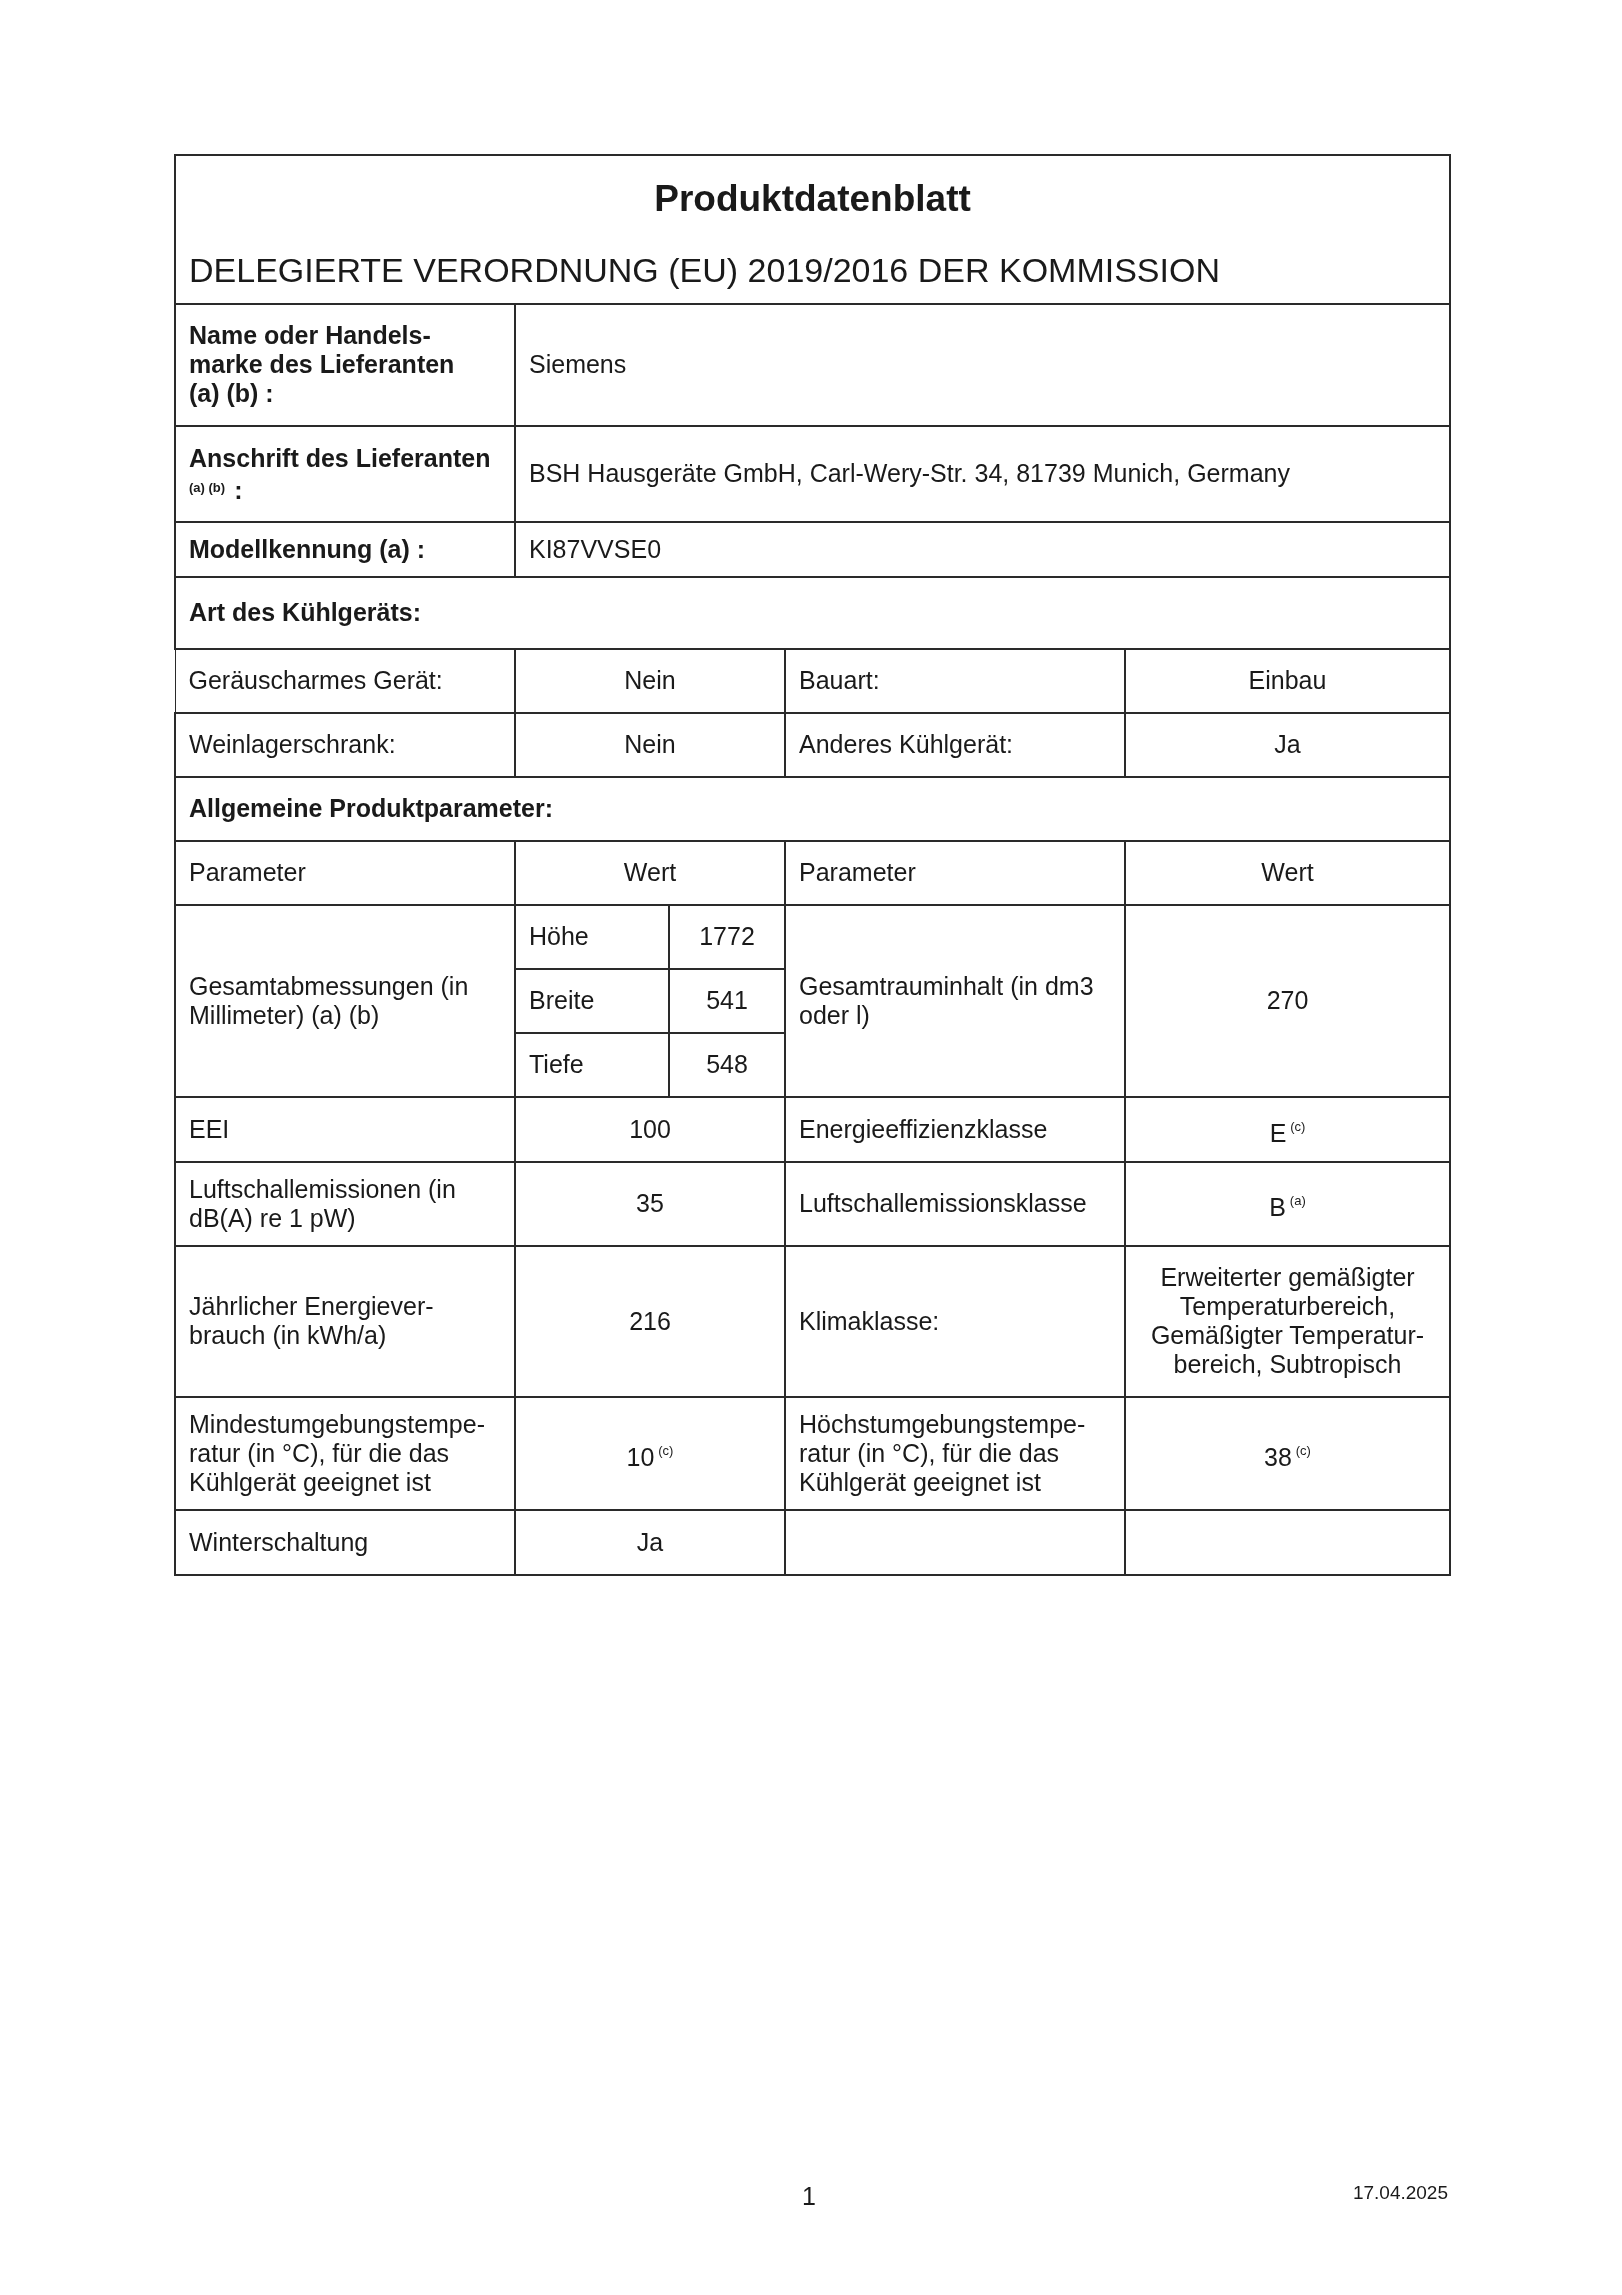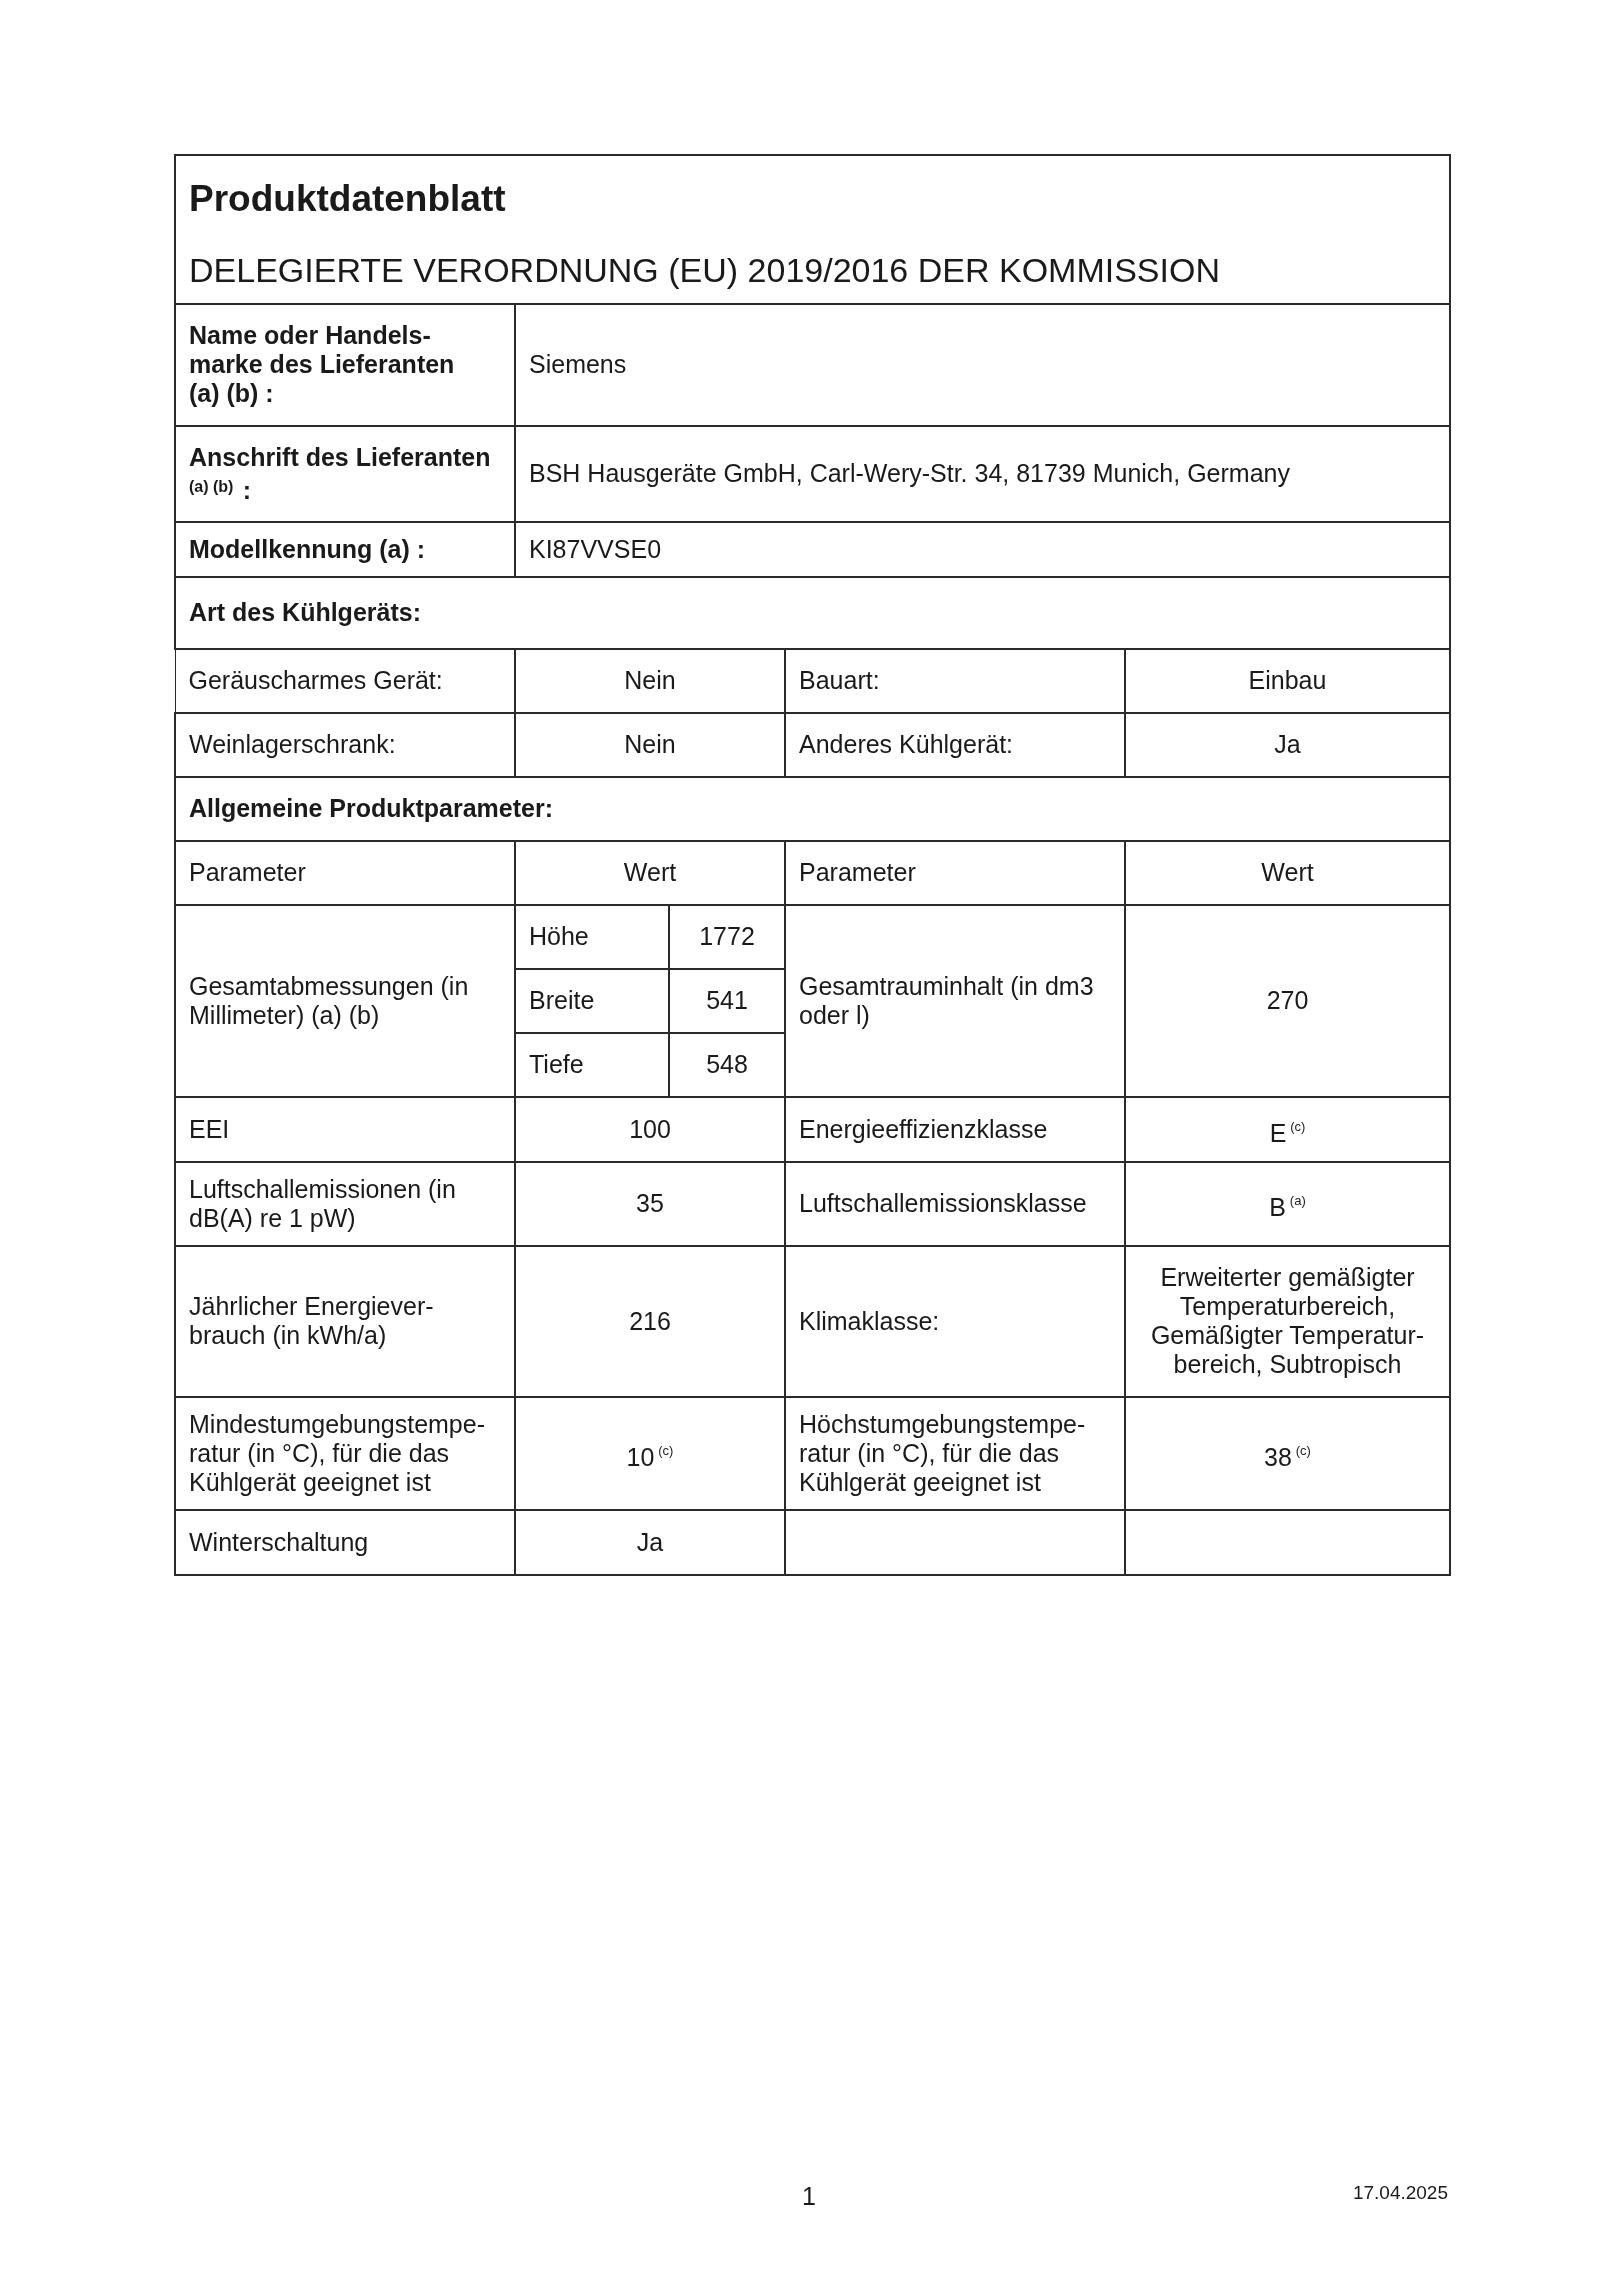--- a/index.html
+++ b/index.html
@@ -2,26 +2,26 @@
 <html style="font-size:10.5px"><head>
 <meta charset="utf-8">
 <style>
   html, body { margin: 0; padding: 0; background: #ffffff; }
   body { width: 1623px; height: 2295px; position: relative; font-family: "Liberation Sans", sans-serif; color: #1a1a1a; }
   .sheet { position: absolute; left: 174px; top: 154px; width: 1274px; }
   table.dt { border-collapse: collapse; width: 1274px; table-layout: fixed; }
   table.dt td { border: 2px solid #2a2a2a; padding: 12px 13px; font-size: 25px; line-height: 29px; vertical-align: middle; }
   table.dt td.thin-l { border-left-width: 1.3px; }
   .title-cell { padding: 11.8px 13px 6.5px 13px !important; border-bottom: 2px solid #2a2a2a; }
-  .title { font-size: 37px; font-weight: bold; line-height: 46px; margin-top: 7.9px; }
+  .title { font-size: 37px; font-weight: bold; line-height: 46px; margin-top: 7.9px; text-align: center; }
   .subtitle { font-size: 34px; line-height: 29px; margin-top: 34px; margin-bottom: 11.8px; }
   .b { font-weight: bold; }
   .c { text-align: center; }
   .sup { font-size: 13px; vertical-align: 10.5px; margin-left: 3.9px; }
-  .sup-small { font-size: 16px; vertical-align: 6.5px; margin-right: 9.2px; font-weight: bold; }
+  .sup-small { font-size: 13px; vertical-align: 6.5px; margin-right: 9.2px; font-weight: bold; }
   .footer-page { position: absolute; left: 802px; top: 2182px; font-size: 25px; }
   .footer-date { position: absolute; right: 175px; top: 2182px; font-size: 19px; }
 </style>
 </head>
 <body>
 
 <div class="sheet">
   <table class="dt">
     <colgroup>
       <col style="width:340px">

